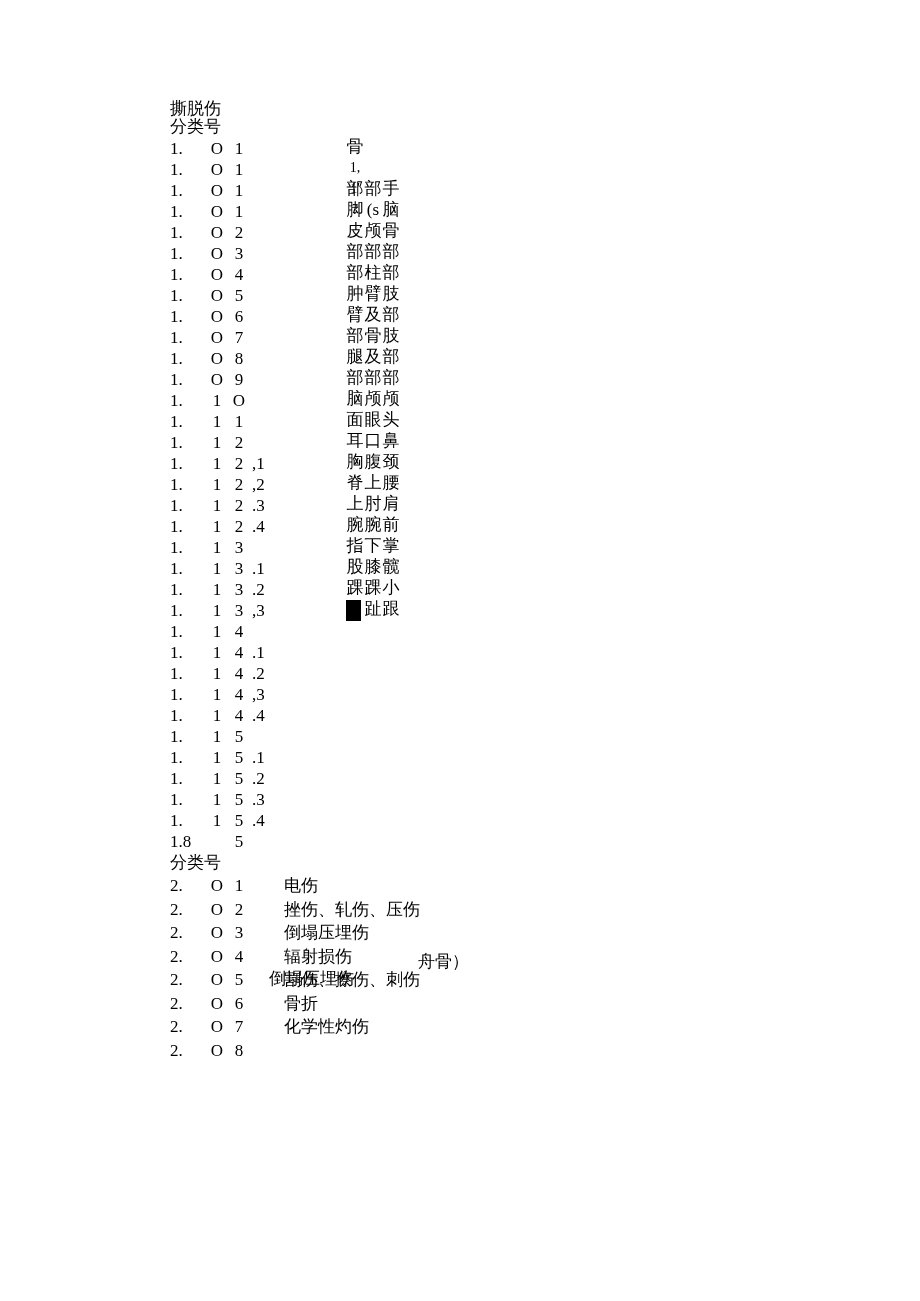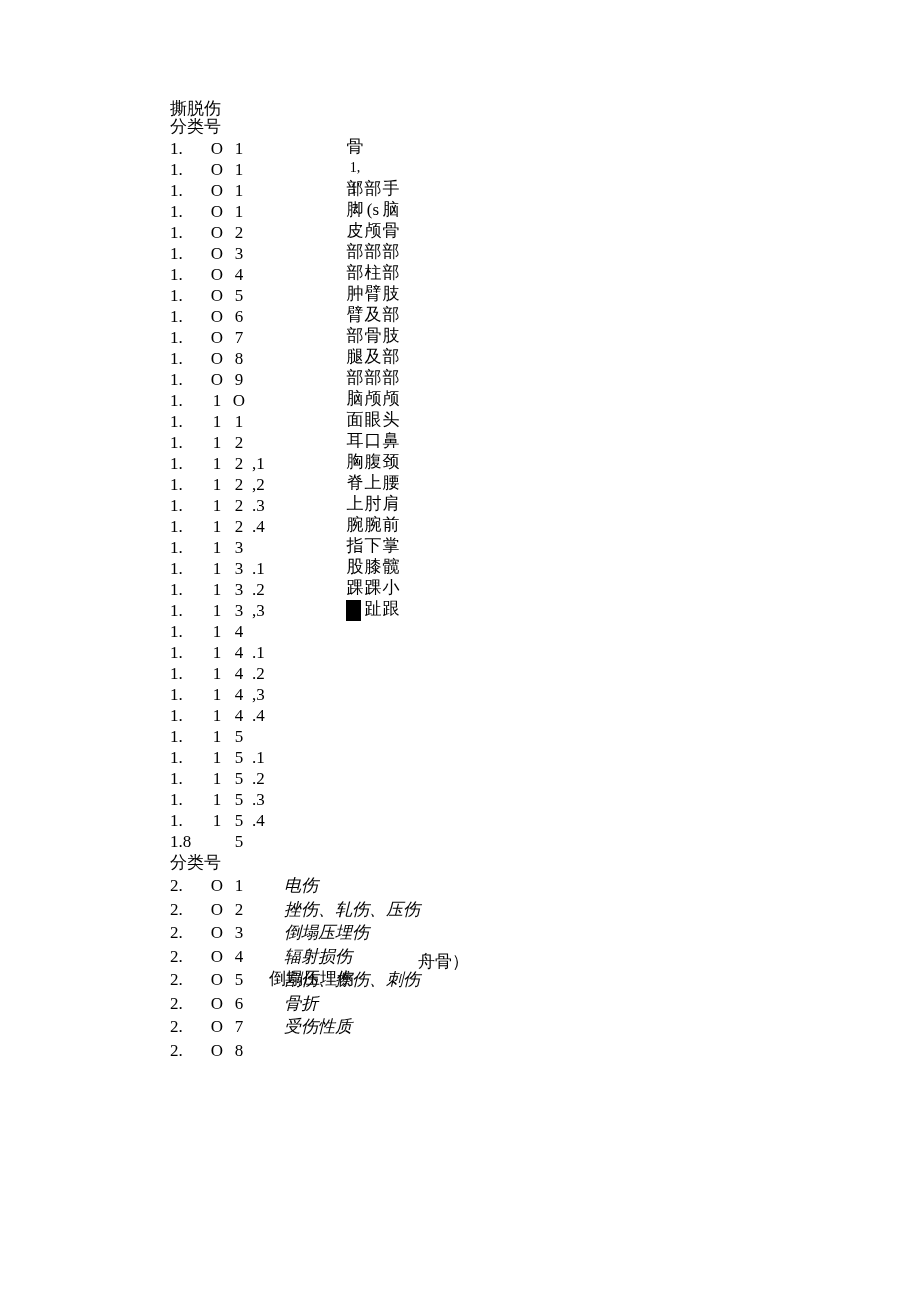--- a/index.html
+++ b/index.html
@@ -82,21 +82,21 @@
     margin-top: 2px;
   }
   .sec2-row {
     height: 23.5px;
     display: flex;
     align-items: flex-start;
   }
   .sec2-row .c1 { width: 34px; }
   .sec2-row .c2 { width: 26px; text-align: center; }
   .sec2-row .c3 { width: 18px; text-align: center; }
-  .sec2-row .lbl { padding-left: 36px; font-style: italic; }
+  .sec2-row .lbl { padding-left: 36px; }
 </style>
 </head>
 <body>
 
 <div class="page">
 
   <div class="topblock">
     <div class="hline">撕脱伤</div>
     <div class="hline">分类号</div>
   </div>
@@ -426,21 +426,21 @@
       <div class="sec2-row">
         <div class="c1">2.</div>
         <div class="c2">O</div>
         <div class="c3">6</div>
         <div class="lbl">骨折</div>
       </div>
       <div class="sec2-row">
         <div class="c1">2.</div>
         <div class="c2">O</div>
         <div class="c3">7</div>
-        <div class="lbl">受伤性质</div>
+        <div class="lbl">化学性灼伤</div>
       </div>
       <div class="sec2-row">
         <div class="c1">2.</div>
         <div class="c2">O</div>
         <div class="c3">8</div>
         <div class="lbl"></div>
       </div>
     </div>
 
 </div>

